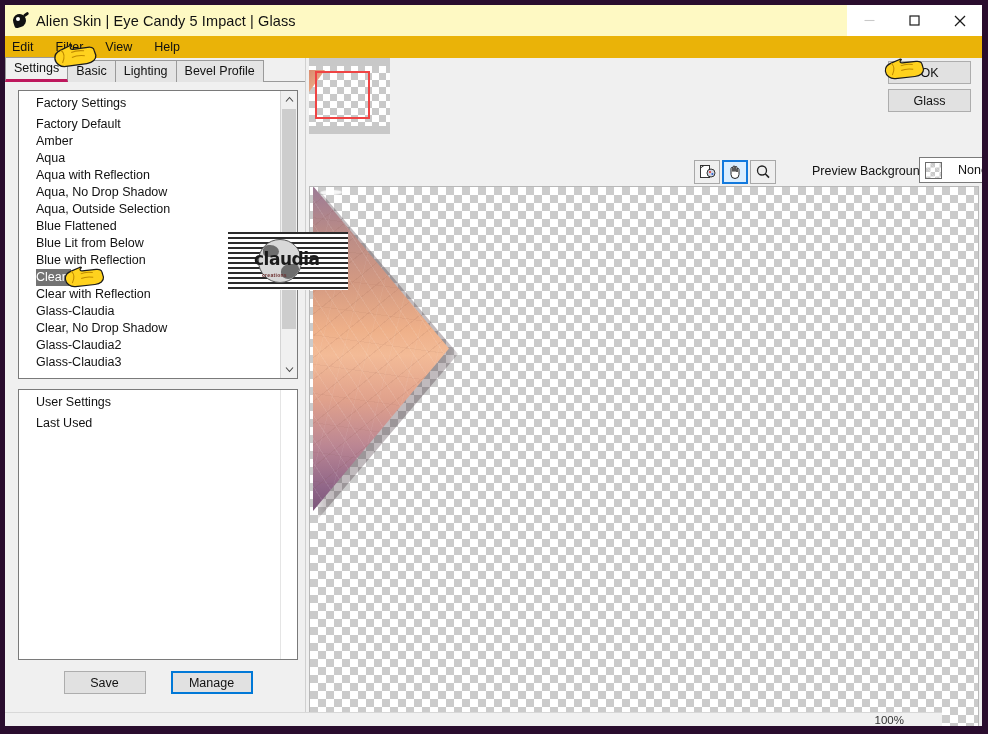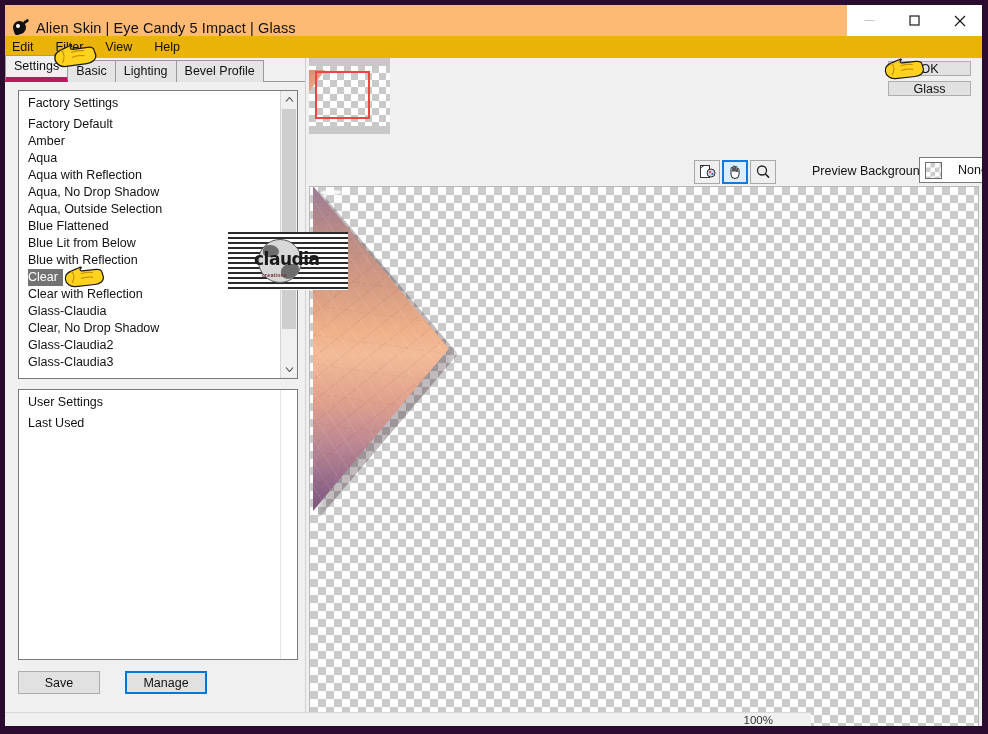--- a/index.html
+++ b/index.html
@@ -22,22 +22,22 @@
     position: relative;
     width: 977px; height: 721px;
     background: #f0f0f0;
     overflow: hidden;
   }
 
   
   #titlebar {
     position: absolute; left: 0; top: 0;
     width: 977px; height: 31px;
-    background: #fdba74;
-    display: flex; align-items: flex-end;
+    background: #fef9c3;
+    display: flex; align-items: center;
   }
   #app-icon {
     width: 17px; height: 17px; margin-left: 7px; margin-right: 7px;
     position: relative; flex: none;
   }
   #app-icon .blob {
     position: absolute; left: 1px; top: 2px;
     width: 13px; height: 13px; border-radius: 50% 50% 50% 20%;
     background: #111; transform: rotate(-18deg);
   }
@@ -92,21 +92,21 @@
     padding: 3px 8px 4px 8px;
     border: 1px solid #9a9a9a;
     border-bottom: none;
     background: #e4e4e4;
     margin-right: -1px;
     position: relative; top: 1px;
     white-space: nowrap;
   }
   .tab.active {
     background: #f0f0f0;
-    border-bottom: 5px solid #be185d;
+    border-bottom: 3px solid #be185d;
     top: 1px; z-index: 3;
   }
 
   
   #left-panel {
     position: absolute; left: 0; top: 77px;
     width: 300px; height: 630px;
     background: #f0f0f0;
     padding: 8px 7px 0 13px;
   }
@@ -114,21 +114,21 @@
     background: #ffffff;
     border: 1px solid #7a7a7a;
     position: relative;
     overflow: hidden;
   }
   #factory-list { height: 289px; }
   #user-list { height: 271px; margin-top: 10px; }
 
   .list-inner {
     position: absolute; left: 0; top: 0; right: 17px; bottom: 0;
-    padding: 4px 0 0 0;
+    padding: 4px 0 0 8px;
   }
   .list-item {
     font-size: 12.5px; color: #111;
     height: 17px; line-height: 17px;
     padding-left: 9px;
     white-space: nowrap;
     overflow: hidden;
   }
   .list-item.selected {
     background: #737373; color: #ffffff;
@@ -152,21 +152,21 @@
   .vscroll .arrow.bottom { position: absolute; bottom: 0; left: 0; }
   .vscroll .thumb {
     position: absolute; left: 1px; width: 14px;
     background: #cdcdcd;
   }
   #user-list .vscroll { background: #ffffff; border-left: 1px solid #e5e5e5; }
 
   
   #left-buttons {
     margin-top: 11px;
-    display: flex; gap: 25px;
+    display: flex; justify-content: center; gap: 25px;
   }
   .std-btn {
     min-width: 82px; height: 23px;
     background: #e1e1e1;
     border: 1px solid #adadad;
     font-size: 12.5px; color: #111;
     display: flex; align-items: center; justify-content: center;
   }
   .std-btn.focus {
     border: 2px solid #0078d7;
@@ -347,30 +347,30 @@
     font-size: 5px; color: #6a2b2b; font-weight: bold;
     z-index: 4; letter-spacing: .3px;
   }
 
   
   #action-buttons {
     position: absolute; right: 11px; top: 3px;
     display: flex; flex-direction: column; gap: 5px;
   }
   .action-btn {
-    width: 83px; height: 15px;
+    width: 83px; height: 23px;
     background: #e1e1e1; border: 1px solid #adadad;
     font-size: 12.5px; color: #111;
     display: flex; align-items: center; justify-content: center;
   }
 
   
   #statusbar {
     position: absolute; left: 0; bottom: 0;
-    width: 806px; height: 14px;
+    width: 937px; height: 14px;
     background: #f0f0f0;
     border-top: 1px solid #d8d8d8;
     display: flex; align-items: center; justify-content: flex-end;
   }
   #zoom-level {
     font-size: 11.5px; color: #333;
     margin-right: 38px;
   }
   #status-left { flex: 1; }
 

